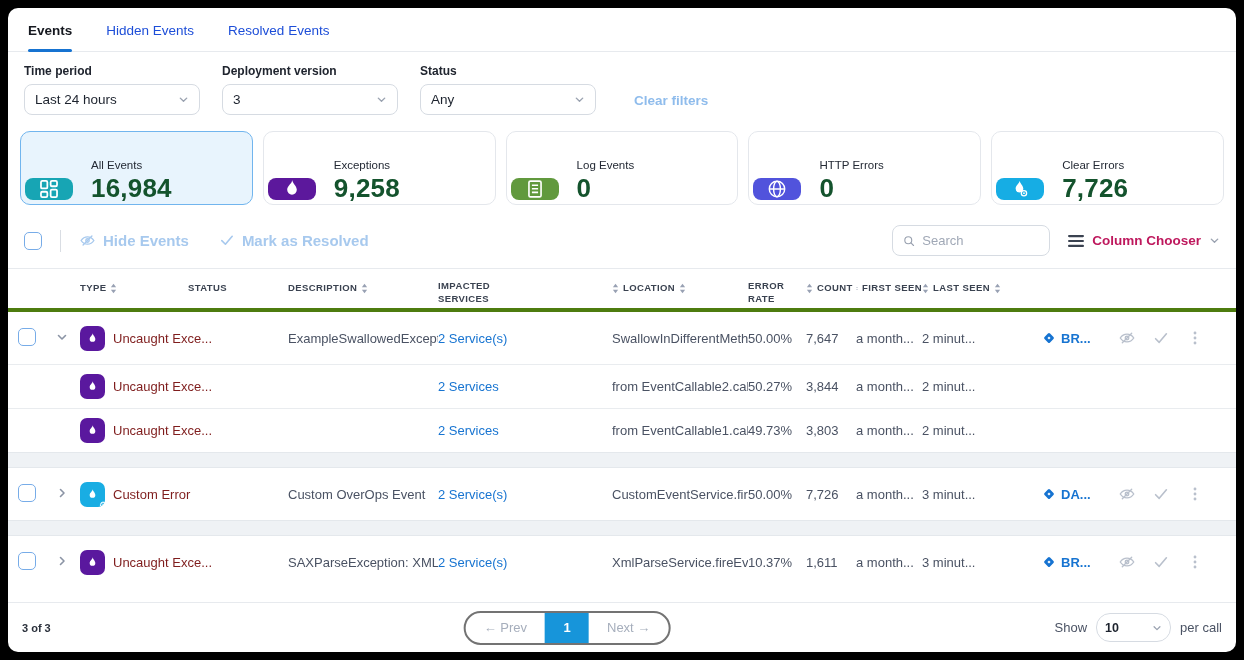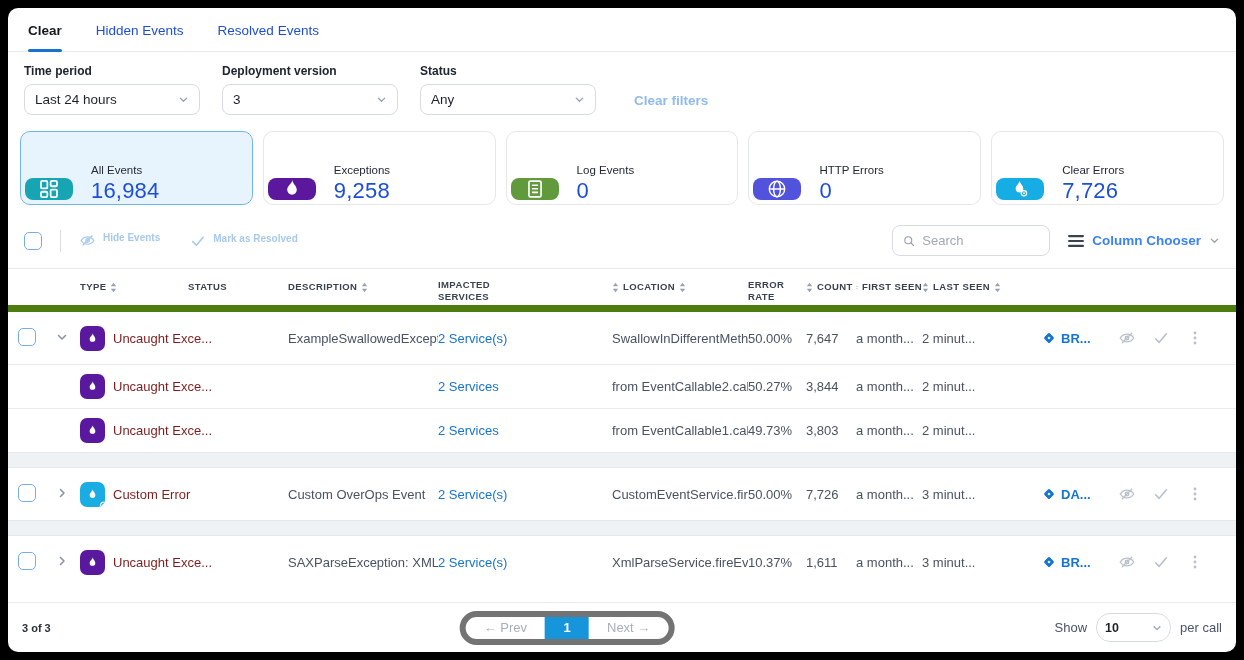--- a/index.html
+++ b/index.html
@@ -22,38 +22,38 @@
   .clear { font-size:13.5px; font-weight:700; color:#8fbcec; margin:0 0 7px 16px; cursor:pointer; text-decoration:none; white-space:nowrap; }
 
   
   .cards { display:flex; gap:10px; padding:2px 12px 14px; flex:none; }
   .card { flex:1; height:74px; border:1px solid #e4e7ec; border-radius:10px; background:#fff; display:flex; align-items:flex-end; cursor:pointer; }
   .card.selected { background:#e8f4fd; border:1.5px solid #71b5ee; }
   .card-icon { width:48px; margin:4px; border-radius:8px; display:flex; align-items:center; justify-content:center; flex:none; }
   .card-icon svg { width:22px; height:22px; }
   .card-text { padding:11px 0 0 14px; overflow:hidden; }
   .card-label { font-size:11.5px; color:#242a35; margin-bottom:2px; white-space:nowrap; }
-  .card-value { font-size:22px; font-weight:400; color:#1d4ed8; letter-spacing:.2px; }
+  .card-value { font-size:26px; font-weight:700; color:#14532d; letter-spacing:.2px; }
 
   
   .toolbar { display:flex; align-items:center; gap:18px; padding:6px 16px 12px; flex:none; }
   .cb { width:18px; height:18px; border:1.6px solid #77ace8; border-radius:5px; background:#fff; display:inline-block; flex:none; cursor:pointer; }
   .vdiv { width:1px; height:22px; background:#d9dde3; }
-  .tool { display:flex; gap:7px; font-size:10px; font-weight:700; color:#a7c9ee; cursor:pointer; white-space:nowrap; }
+  .tool { display:flex; gap:7px; font-size:15px; font-weight:700; color:#a7c9ee; cursor:pointer; white-space:nowrap; }
   .tool + .tool { margin-left:12px; }
   .toolbar .spacer { flex:1; }
   .search { display:flex; align-items:center; gap:7px; width:158px; height:31px; border:1px solid #d6dbe2; border-radius:8px; padding:0 10px; }
   .search input { border:none; outline:none; width:100%; font-size:13px; color:#333; font-family:inherit; }
   .search input::placeholder { color:#a0a8b6; }
-  .colchooser { display:flex; align-items:center; gap:8px; font-size:13.5px; font-weight:700; color:#3b82f6; cursor:pointer; white-space:nowrap; }
+  .colchooser { display:flex; align-items:center; gap:8px; font-size:13.5px; font-weight:700; color:#be185d; cursor:pointer; white-space:nowrap; }
 
   
   .grid-row { display:grid; align-items:center; padding:0 10px;
     grid-template-columns:38px 24px 108px 100px 150px 174px 136px 58px 50px 66px 86px 110px 1fr; }
-  .thead { border-top:1px solid #e7eaee; border-bottom:7px solid #4d7c0f; height:44px; flex:none; }
+  .thead { border-top:1px solid #e7eaee; border-bottom:4px solid #4d7c0f; height:44px; flex:none; }
   .th { display:flex; align-items:center; gap:4px; font-size:9.5px; font-weight:700; letter-spacing:.4px;
         color:#3a4250; line-height:1.3; white-space:nowrap; overflow:visible; }
   .th span.narrow { display:inline-block; max-width:70px; white-space:normal;margin-top:8px; }
   .cell { font-size:13px; color:#4a5263; white-space:nowrap; overflow:hidden; }
   .trow { height:52px; }
   .srow { height:44px; border-top:1px solid #e9ecef; }
   .type-cell { display:flex; align-items:center; gap:8px; overflow:visible; }
   .badge { position:relative; width:25px; height:25px; border-radius:7px; display:flex; align-items:center; justify-content:center; flex:none; }
   .badge svg { width:13px; height:13px; }
   .badge .gear { position:absolute; right:-2px; bottom:-3px; font-size:9px; color:#fff; line-height:1; display:none; }
@@ -65,33 +65,33 @@
   .ticket .dmd { width:14px; height:14px; flex:none; }
   .actions { display:flex; align-items:center; gap:16px; overflow:visible; }
   .actions svg { width:18px; height:18px; cursor:pointer; flex:none; }
   .group-gap { height:16px; background:#eff2f5; border-top:1px solid #e4e8ec; border-bottom:1px solid #e4e8ec; }
 
   
   .footer { margin-top:auto; position:relative; display:flex; align-items:center; justify-content:space-between;
             height:50px; padding:0 14px; border-top:1px solid #e7eaee; flex:none; }
   .range { font-size:11px; font-weight:700; color:#2b313c; }
   .pager { position:absolute; left:50%; transform:translateX(calc(-50% - 55px)); display:flex; align-items:stretch;
-           border:6px solid #737373; border-radius:18px; overflow:hidden; height:34px; background:#fff; }
+           border:2px solid #737373; border-radius:18px; overflow:hidden; height:34px; background:#fff; }
   .pg { display:flex; align-items:center; justify-content:center; font-size:13px; color:#a6aebc; padding:0 18px; cursor:pointer; }
   .pg.active { background:#1795da; color:#fff; font-weight:700; width:44px; padding:0; }
   .pagesize { display:flex; align-items:center; gap:9px; font-size:13px; color:#4b5364; }
   .select.small { width:75px; height:29px; border-radius:14px; padding:0 8px; font-size:12.5px; font-weight:600; }
 </style>
 </head>
 <body>
 
 <div class="app">
 
   <div class="tabbar">
-    <div class="tab active"><span>Clear</span></div>
+    <div class="tab active"><span>Events</span></div>
     <div class="tab"><span>Hidden Events</span></div>
     <div class="tab"><span>Resolved Events</span></div>
   </div>
 
   <div class="filters">
     <div class="filter">
       <label>Time period</label>
       <div class="select">
         <span>Last 24 hours</span>
         <svg width="11" height="11" viewBox="0 0 12 12">

